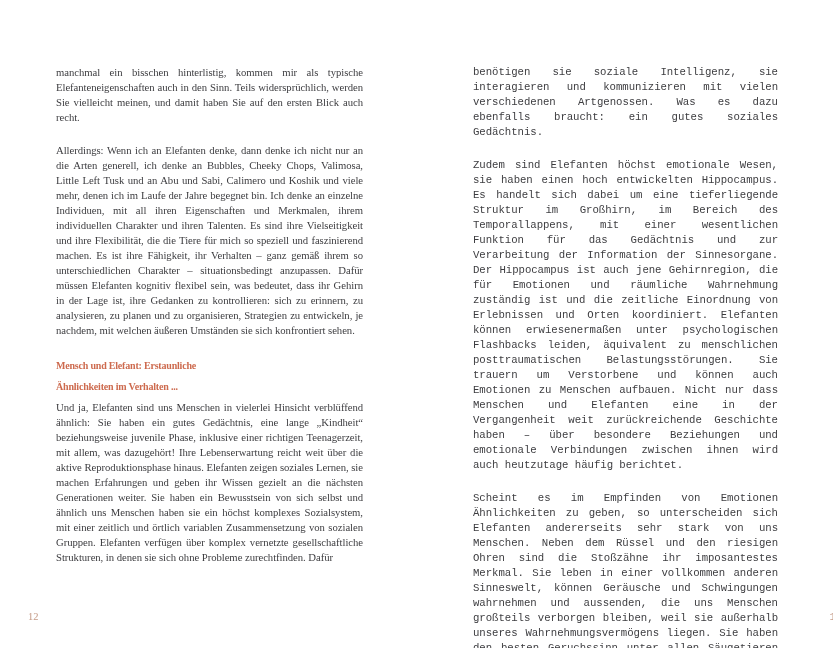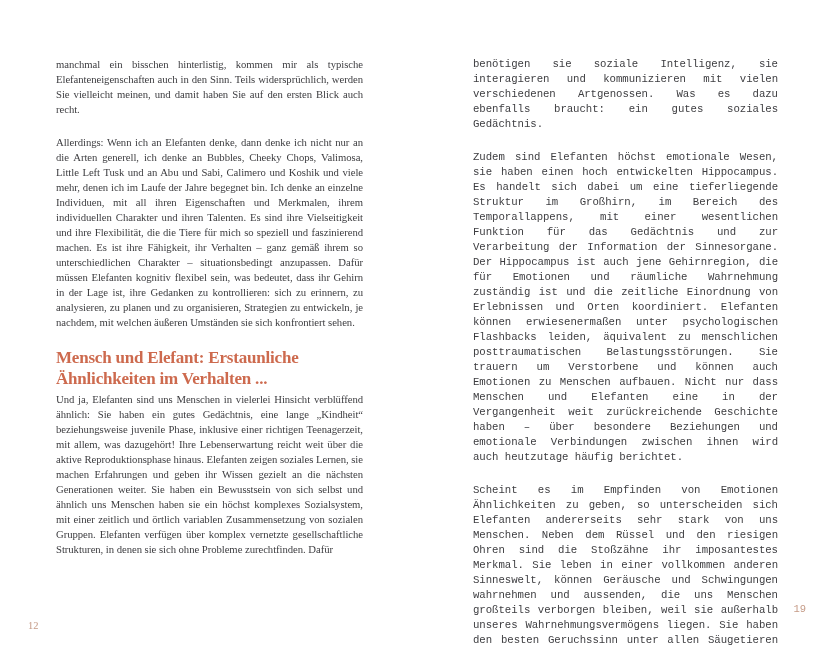--- a/index.html
+++ b/index.html
@@ -10,52 +10,52 @@
   }
   html,body{margin:0;padding:0;}
   body{
     width:833px;height:648px;
     background:var(--bg);
     position:relative;
     overflow:hidden;
     font-family:"Liberation Serif", serif;
   }
   .spread{position:absolute;inset:0;}
-  .page{position:absolute;top:0;height:626px;}
+  .page{position:absolute;top:8px;height:626px;padding-left:36px;}
   .page-left{left:0;width:416px;}
   .page-right{left:416px;width:417px;font-family:Liberation Mono, monospace;}
   .text-column{
     position:absolute;top:57px;
     color:var(--body);
     font-size:10.7px;
     line-height:15px;
     text-align:justify;
     letter-spacing:-0.05px;
     hyphens:auto;-webkit-hyphens:auto;
   }
   .page-left  .text-column{left:56px;width:307px;}
   .page-right .text-column{left:57px;width:305px;}
   .paragraph{margin:0 0 18px 0;}
   .heading{
     margin:0 0 3px 0;
     color:var(--accent);
     font-weight:700;
-    font-size:17px;
+    font-size:10px;
     line-height:20.5px;
     text-align:left;
     letter-spacing:-0.2px;
     white-space:pre-line;
     hyphens:none;-webkit-hyphens:none;
   }
   .page-number{
     position:absolute;top:603px;
     font-size:10.5px;line-height:12px;
     color:var(--pagenum);
   }
-  .page-left  .page-number{left:28px;margin-top:17px;}
+  .page-left  .page-number{left:28px;}
   .page-right .page-number{right:27px;}
 </style>
 </head>
 <body>
 
 <div class="spread">
 
   <div class="page page-left">
     <div class="text-column">
         <div class="paragraph">manchmal ein bisschen hinterlistig, kommen mir als typische Elefanteneigenschaften auch in den Sinn. Teils widersprüchlich, werden Sie vielleicht meinen, und damit haben Sie auf den ersten Blick auch recht.</div>

